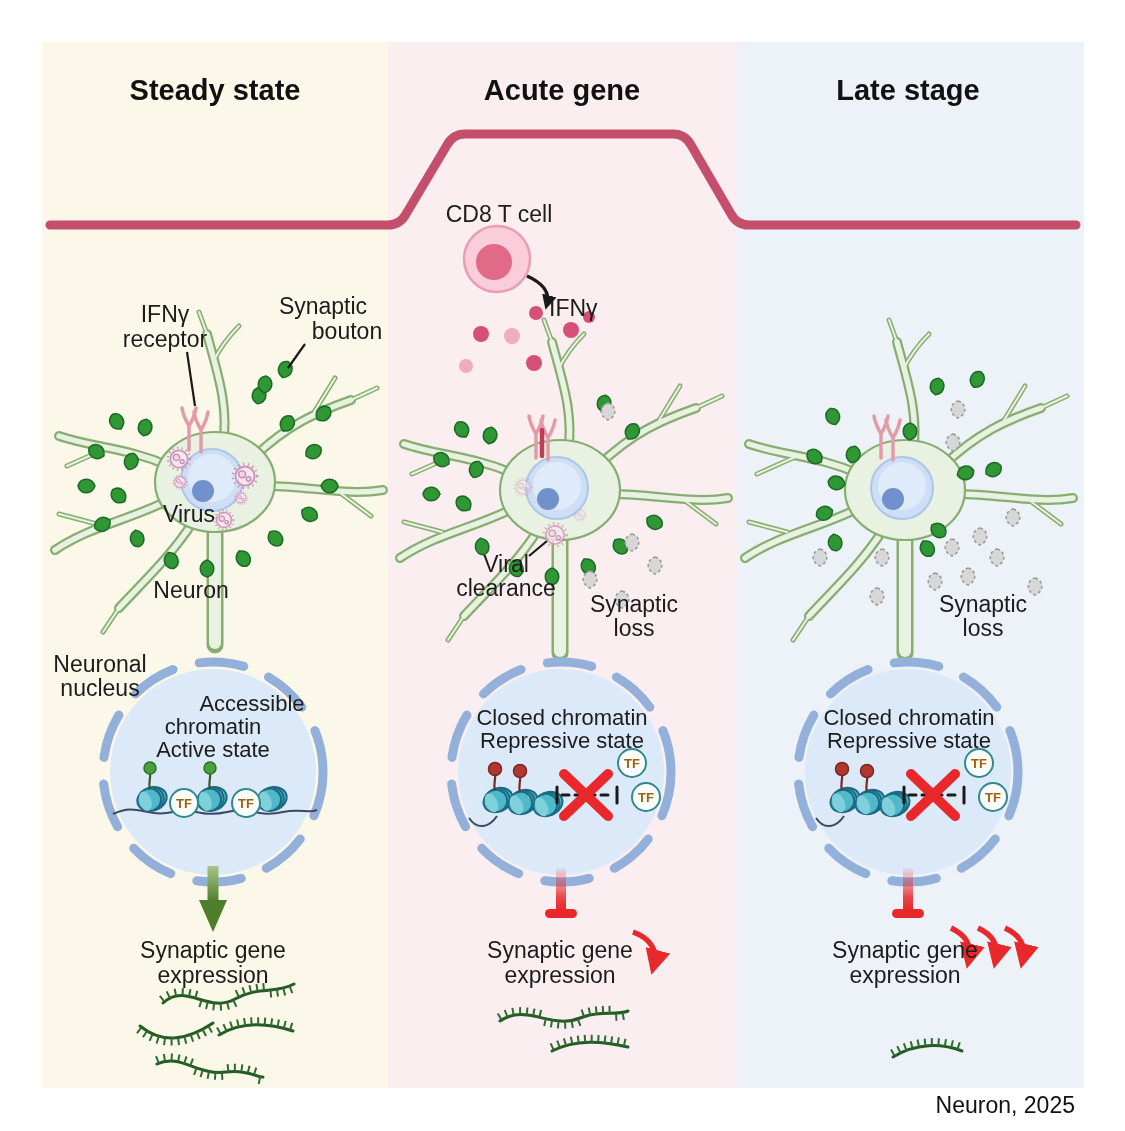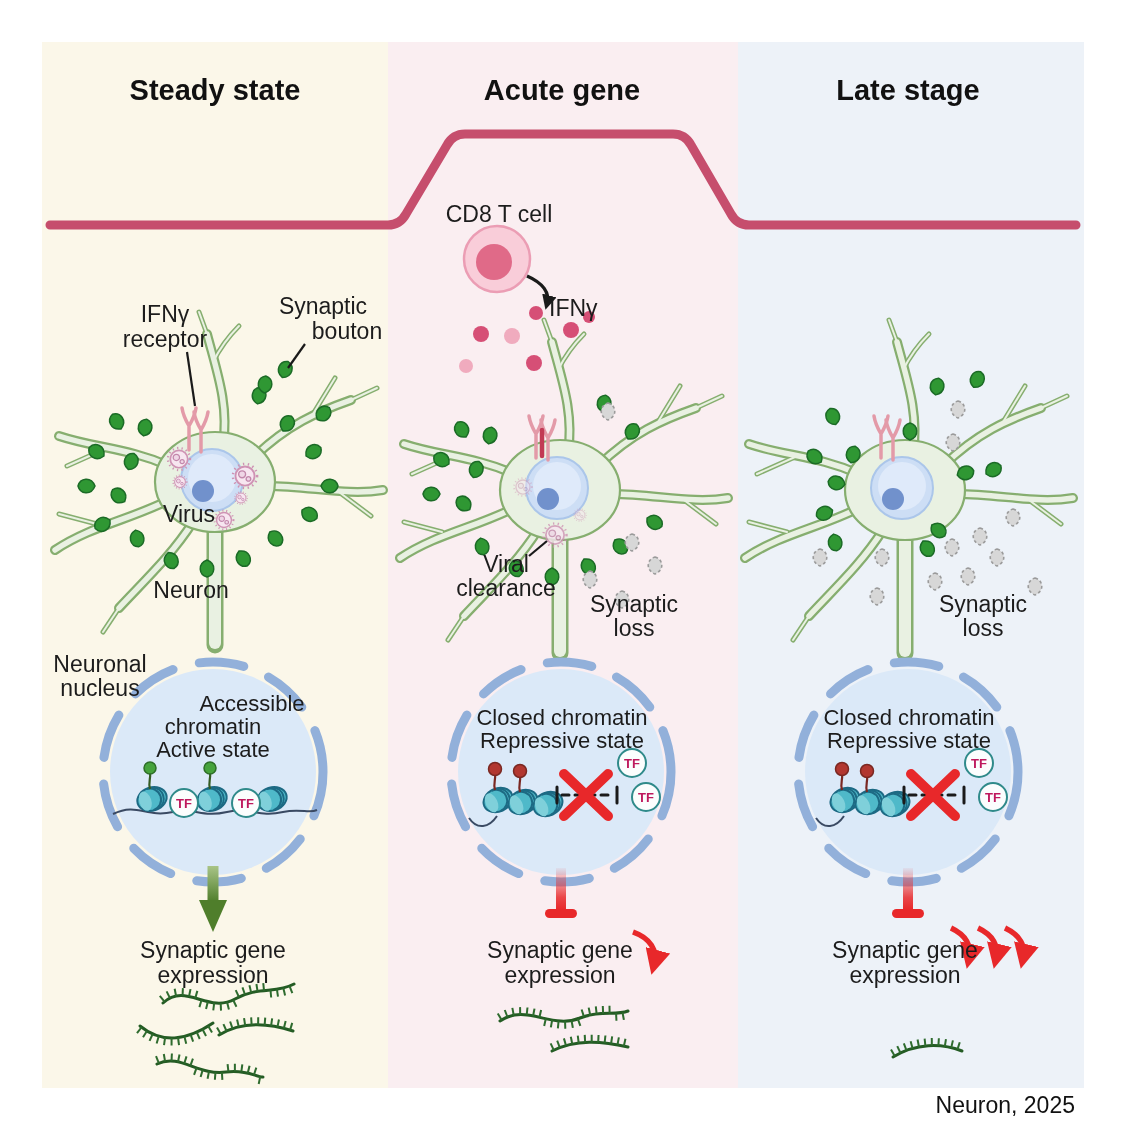--- a/index.html
+++ b/index.html
@@ -12,21 +12,21 @@
   svg#fx{position:absolute;left:0;top:0;z-index:1;pointer-events:none;}
   .lbl{position:absolute;z-index:2;font-size:23px;line-height:1.05;color:#1c1c1c;
     white-space:nowrap;transform:translateX(-50%);text-align:center;}
   .lbl.small{font-size:22px;}
   .lbl.leftal{transform:none;text-align:left;}
   .title{position:absolute;z-index:2;font-size:29px;font-weight:bold;color:#111;
     white-space:nowrap;transform:translateX(-50%);}
   .attack{position:absolute;z-index:2;font-size:21px;letter-spacing:-0.3px;color:#d5496f;white-space:nowrap;}
   .credit{position:absolute;z-index:2;font-size:23px;color:#111;right:50px;top:1092px;}
   .tf{position:absolute;z-index:3;width:26px;height:26px;border-radius:50%;
-    border:2px solid #2f8a8a;background:#fbfdfd;color:#be185d;font-size:13px;font-weight:bold;
+    border:2px solid #2f8a8a;background:#fbfdfd;color:#a16207;font-size:13px;font-weight:bold;
     display:flex;align-items:center;justify-content:center;transform:translate(-50%,-50%);}
 </style>
 </head>
 <body>
 
 <div id="canvas">
 
   <div class="panel" id="p-steady"></div>
   <div class="panel" id="p-acute"></div>
   <div class="panel" id="p-late"></div>

